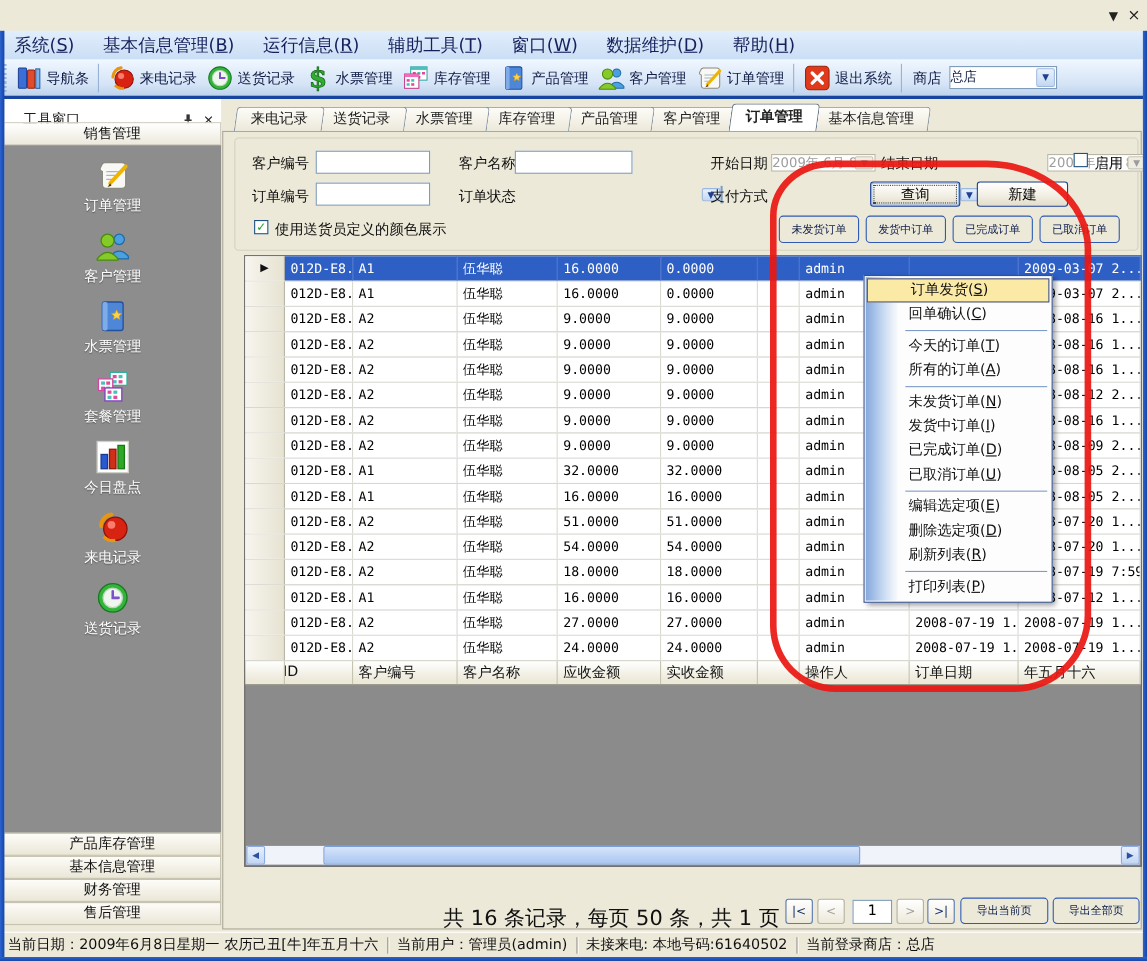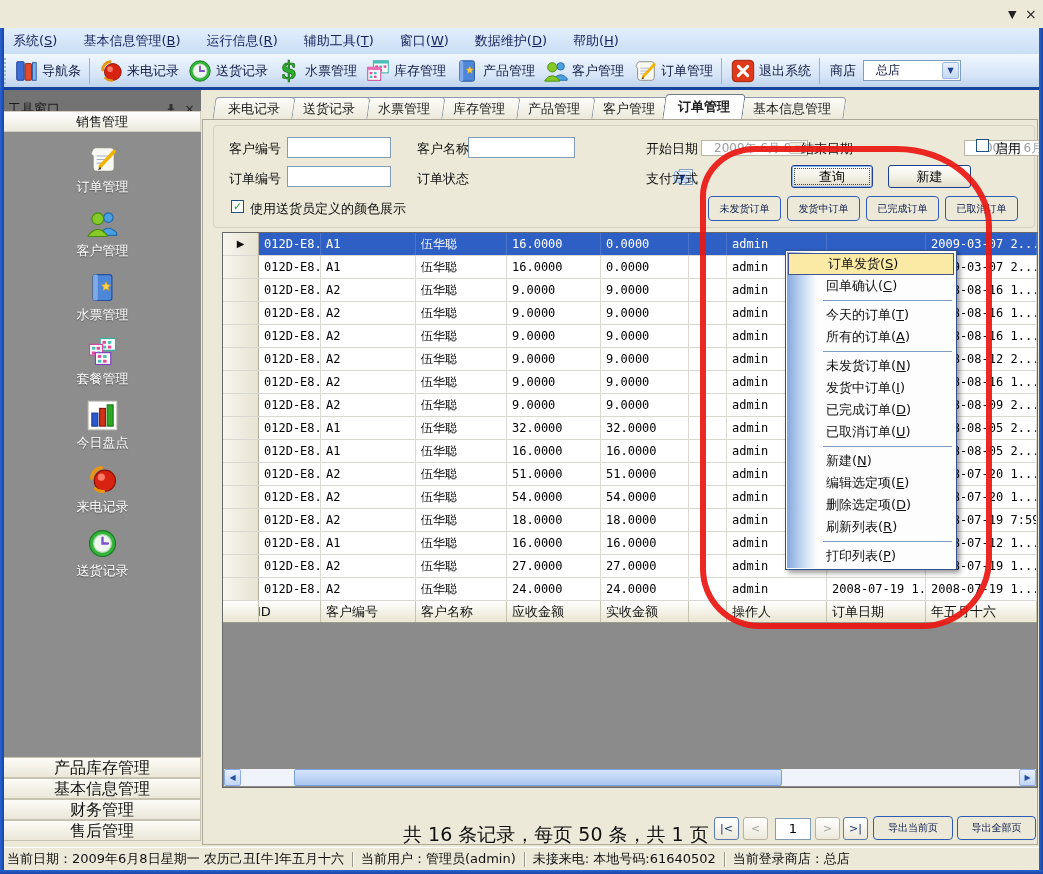--- a/index.html
+++ b/index.html
@@ -14,47 +14,47 @@
   .app-ic{width:17px;height:17px;margin:0 6px 0 7px}
   .redact{height:15px;width:522px;border-radius:2px;opacity:.92;filter:blur(1.6px);
     background:repeating-linear-gradient(90deg,#0c1e58 0 15px,#162a70 15px 21px,#091747 21px 37px,rgba(0,0,0,0) 37px 42px)}
   .reg{color:#fff;font-weight:bold;font-size:13px;margin-left:10px;text-shadow:1px 1px 1px #0a2050}
   .winbtns{position:absolute;right:7px;top:3px;display:flex;gap:2px}
   .wbtn{width:22px;height:21px;border-radius:3px;border:1px solid #e8f0ff;color:#fff;font-size:12px;font-weight:bold;
     display:flex;align-items:center;justify-content:center;background:linear-gradient(180deg,#78a4ef,#3a6fd8 50%,#2a5cc4)}
   .wbtn.close{background:linear-gradient(180deg,#f09a78,#dd4f28 45%,#c03010)}
   
   .menubar{position:absolute;left:0;top:28px;width:1043px;height:26px;display:flex;align-items:center;
-    background:linear-gradient(180deg,#e2eefc,#cadef5);font-size:13px;color:#15205c}
+    background:linear-gradient(180deg,#e2eefc,#cadef5);font-size:16px;color:#15205c}
   .mitem{padding:0 13px;line-height:26px;cursor:default}
   .toolbar{position:absolute;left:0;top:54px;width:1043px;height:36px;display:flex;align-items:center;
     background:linear-gradient(180deg,#f0f7ff,#d4e3f6 70%,#bdd3ec);border-bottom:3px solid #16449e;font-size:13px;color:#101c46}
   .grip{width:4px;height:26px;margin:0 3px 0 2px;background:repeating-linear-gradient(180deg,#9ab6dc 0 2px,rgba(0,0,0,0) 2px 4px)}
   .tbtn{display:flex;align-items:center;gap:3px;padding:2px 4px;cursor:default}
   .tbtn .ic{width:26px;height:26px}
   .tb-sep{width:1px;height:26px;background:#98b2d6;margin:0 4px}
   .shop{display:flex;align-items:center;gap:7px;margin-left:6px}
-  .combo{position:relative;background:#fff;border:1px solid #7f9db9;height:21px;font-size:12px;line-height:19px;padding-left:12px}
+  .combo{position:relative;background:#fff;border:1px solid #7f9db9;height:21px;font-size:12px;line-height:19px;padding-left:0}
   .combo .carr{position:absolute;right:1px;top:1px;bottom:1px;width:17px;display:flex;align-items:center;justify-content:center;
     font-size:8px;color:#1c3f94;background:linear-gradient(180deg,#e9f1fc,#c4d8f2);border:1px solid #9ab8e0;border-radius:2px}
   .combo.disabled{border-color:#b8b5a6;color:#9c9c9c}
   .combo.disabled .carr{color:#9c9c9c;background:#efede2;border-color:#c8c5b2}
   
-  .twhead{position:absolute;left:4px;top:90px;width:197px;height:38px;background:#737373;border-bottom:1px solid #c8c5b2;
-    font-size:13px;display:flex;align-items:center;padding-left:4px;color:#1a1a1a}
+  .twhead{position:absolute;left:4px;top:90px;width:197px;height:38px;background:#ffffff;border-bottom:1px solid #c8c5b2;
+    font-size:13px;display:flex;align-items:center;padding-left:17px;color:#1a1a1a}
   .twhead .sp{flex:1}
   .twico{width:15px;height:15px;display:flex;align-items:center;justify-content:center;font-size:12px;color:#222;margin-right:4px}
   .sgroup{position:absolute;left:4px;width:197px;height:21px;text-align:center;font-size:13px;line-height:20px;color:#111;
     background:linear-gradient(180deg,#ffffff,#eceadd);border:1px solid #d2cfc2;border-left:none}
   .sidebody{position:absolute;left:4px;top:132px;width:197px;height:625px;background:#8d8d8d;
     display:flex;flex-direction:column;align-items:center;padding-top:11px}
   .sitem{width:120px;display:flex;flex-direction:column;align-items:center;margin-bottom:11px;cursor:default}
   .sitem .ic{width:33px;height:33px}
   .sitem .lb{color:#fff;font-size:13px;margin-top:2px;text-shadow:0 1px 1px #555}
-  .sbot{position:absolute;left:4px;width:197px;height:21px;text-align:center;font-size:16px;line-height:19px;color:#111;
+  .sbot{position:absolute;left:4px;width:197px;height:21px;text-align:center;font-size:13px;line-height:19px;color:#111;
     background:linear-gradient(180deg,#fdfcf7,#eae7d8);border:1px solid #c6c3b0;border-left:none}
   
   .page{position:absolute;left:202px;top:119px;width:836px;height:726px;border:1px solid #aca899;background:#ece9d8}
   .tabstrip{position:absolute;left:202px;top:92px;width:836px;height:27px;display:flex;align-items:flex-end;padding-left:12px}
   .tab{height:22px;line-height:21px;padding:0 13px;font-size:13px;color:#222;background:linear-gradient(180deg,#fdfcf8,#ece9da);
     border:1px solid #8a98a8;border-bottom:none;border-radius:4px 4px 0 0;margin-right:-5px;position:relative;cursor:default;
     transform:skewX(-8deg)}
   .tab span{display:inline-block;transform:skewX(8deg)}
   .tab.active{background:#fff;font-weight:bold;height:25px;line-height:24px;z-index:3;border-color:#6a7a8c}
   .tsbtn{position:absolute;top:8px;font-size:11px;color:#222;cursor:default}
@@ -593,21 +593,20 @@
       <div class="citem">回单确认(<u>C</u>)</div>
       <div class="csep"></div>
       <div class="citem">今天的订单(<u>T</u>)</div>
       <div class="citem">所有的订单(<u>A</u>)</div>
       <div class="csep"></div>
       <div class="citem">未发货订单(<u>N</u>)</div>
       <div class="citem">发货中订单(<u>I</u>)</div>
       <div class="citem">已完成订单(<u>D</u>)</div>
       <div class="citem">已取消订单(<u>U</u>)</div>
       <div class="csep"></div>
-      <div class="citem">新建(<u>N</u>)</div>
       <div class="citem">编辑选定项(<u>E</u>)</div>
       <div class="citem">删除选定项(<u>D</u>)</div>
       <div class="citem">刷新列表(<u>R</u>)</div>
       <div class="csep"></div>
       <div class="citem">打印列表(<u>P</u>)</div>
     </div>
 
   <div class="annot" style="border-color: rgb(234, 24, 18);"></div>
 
   <div class="statusbar" id="statusbar">

